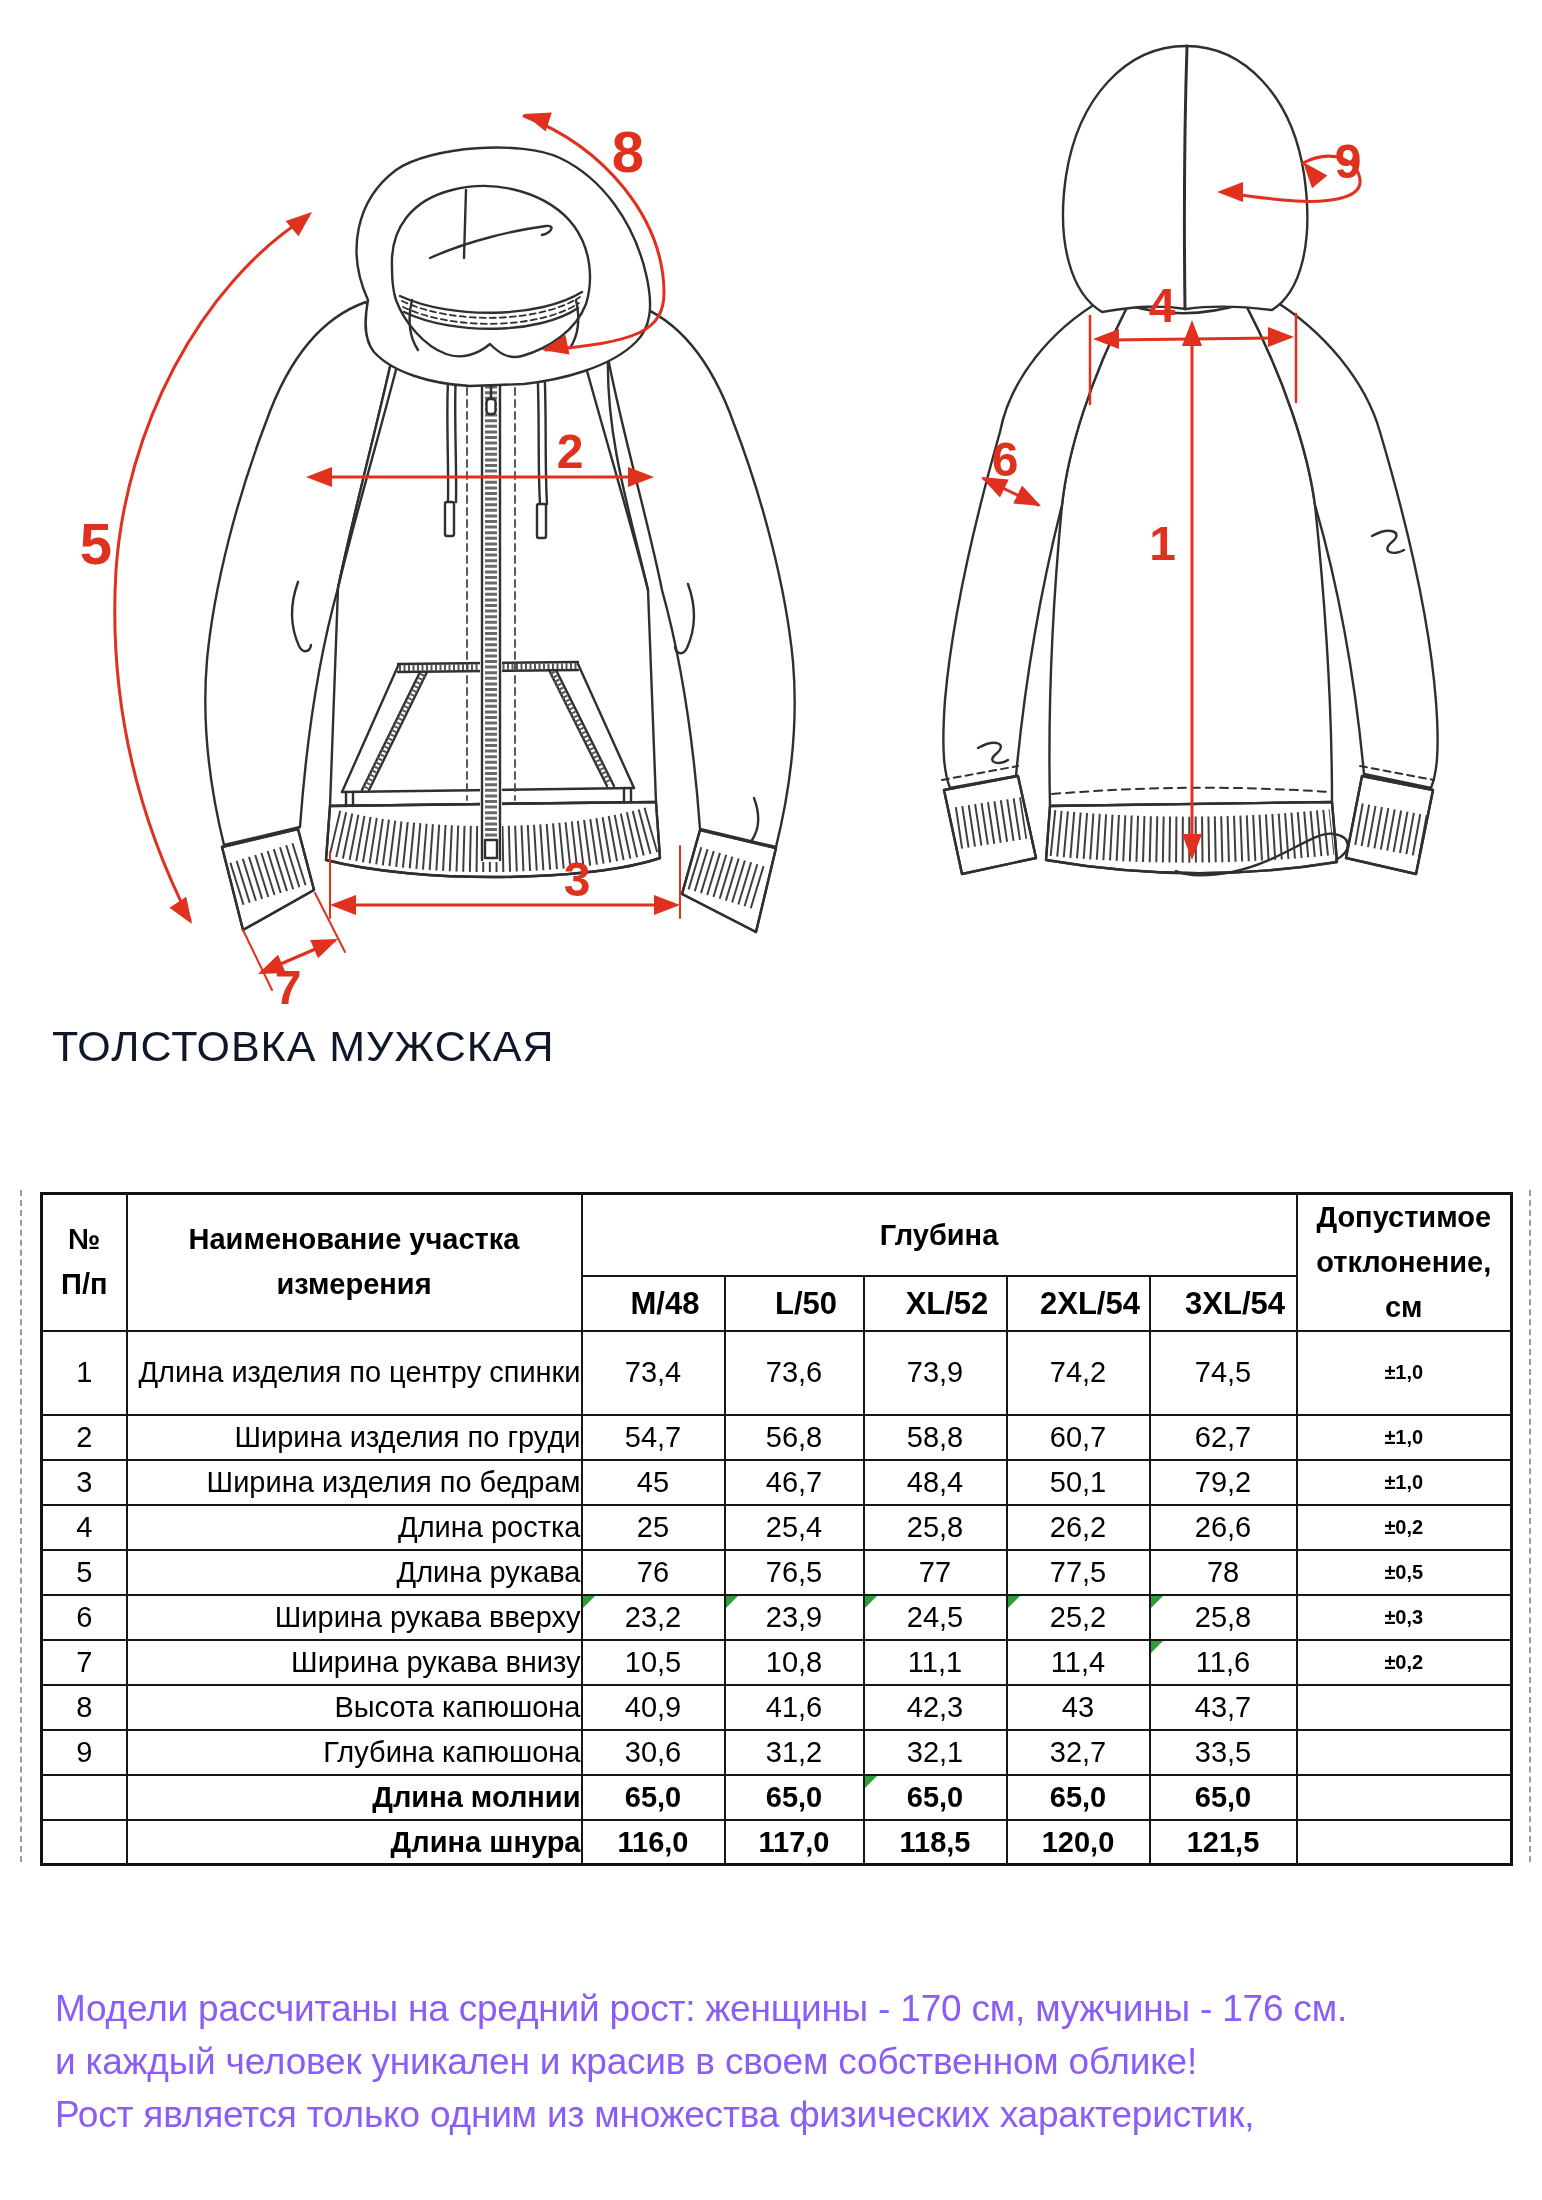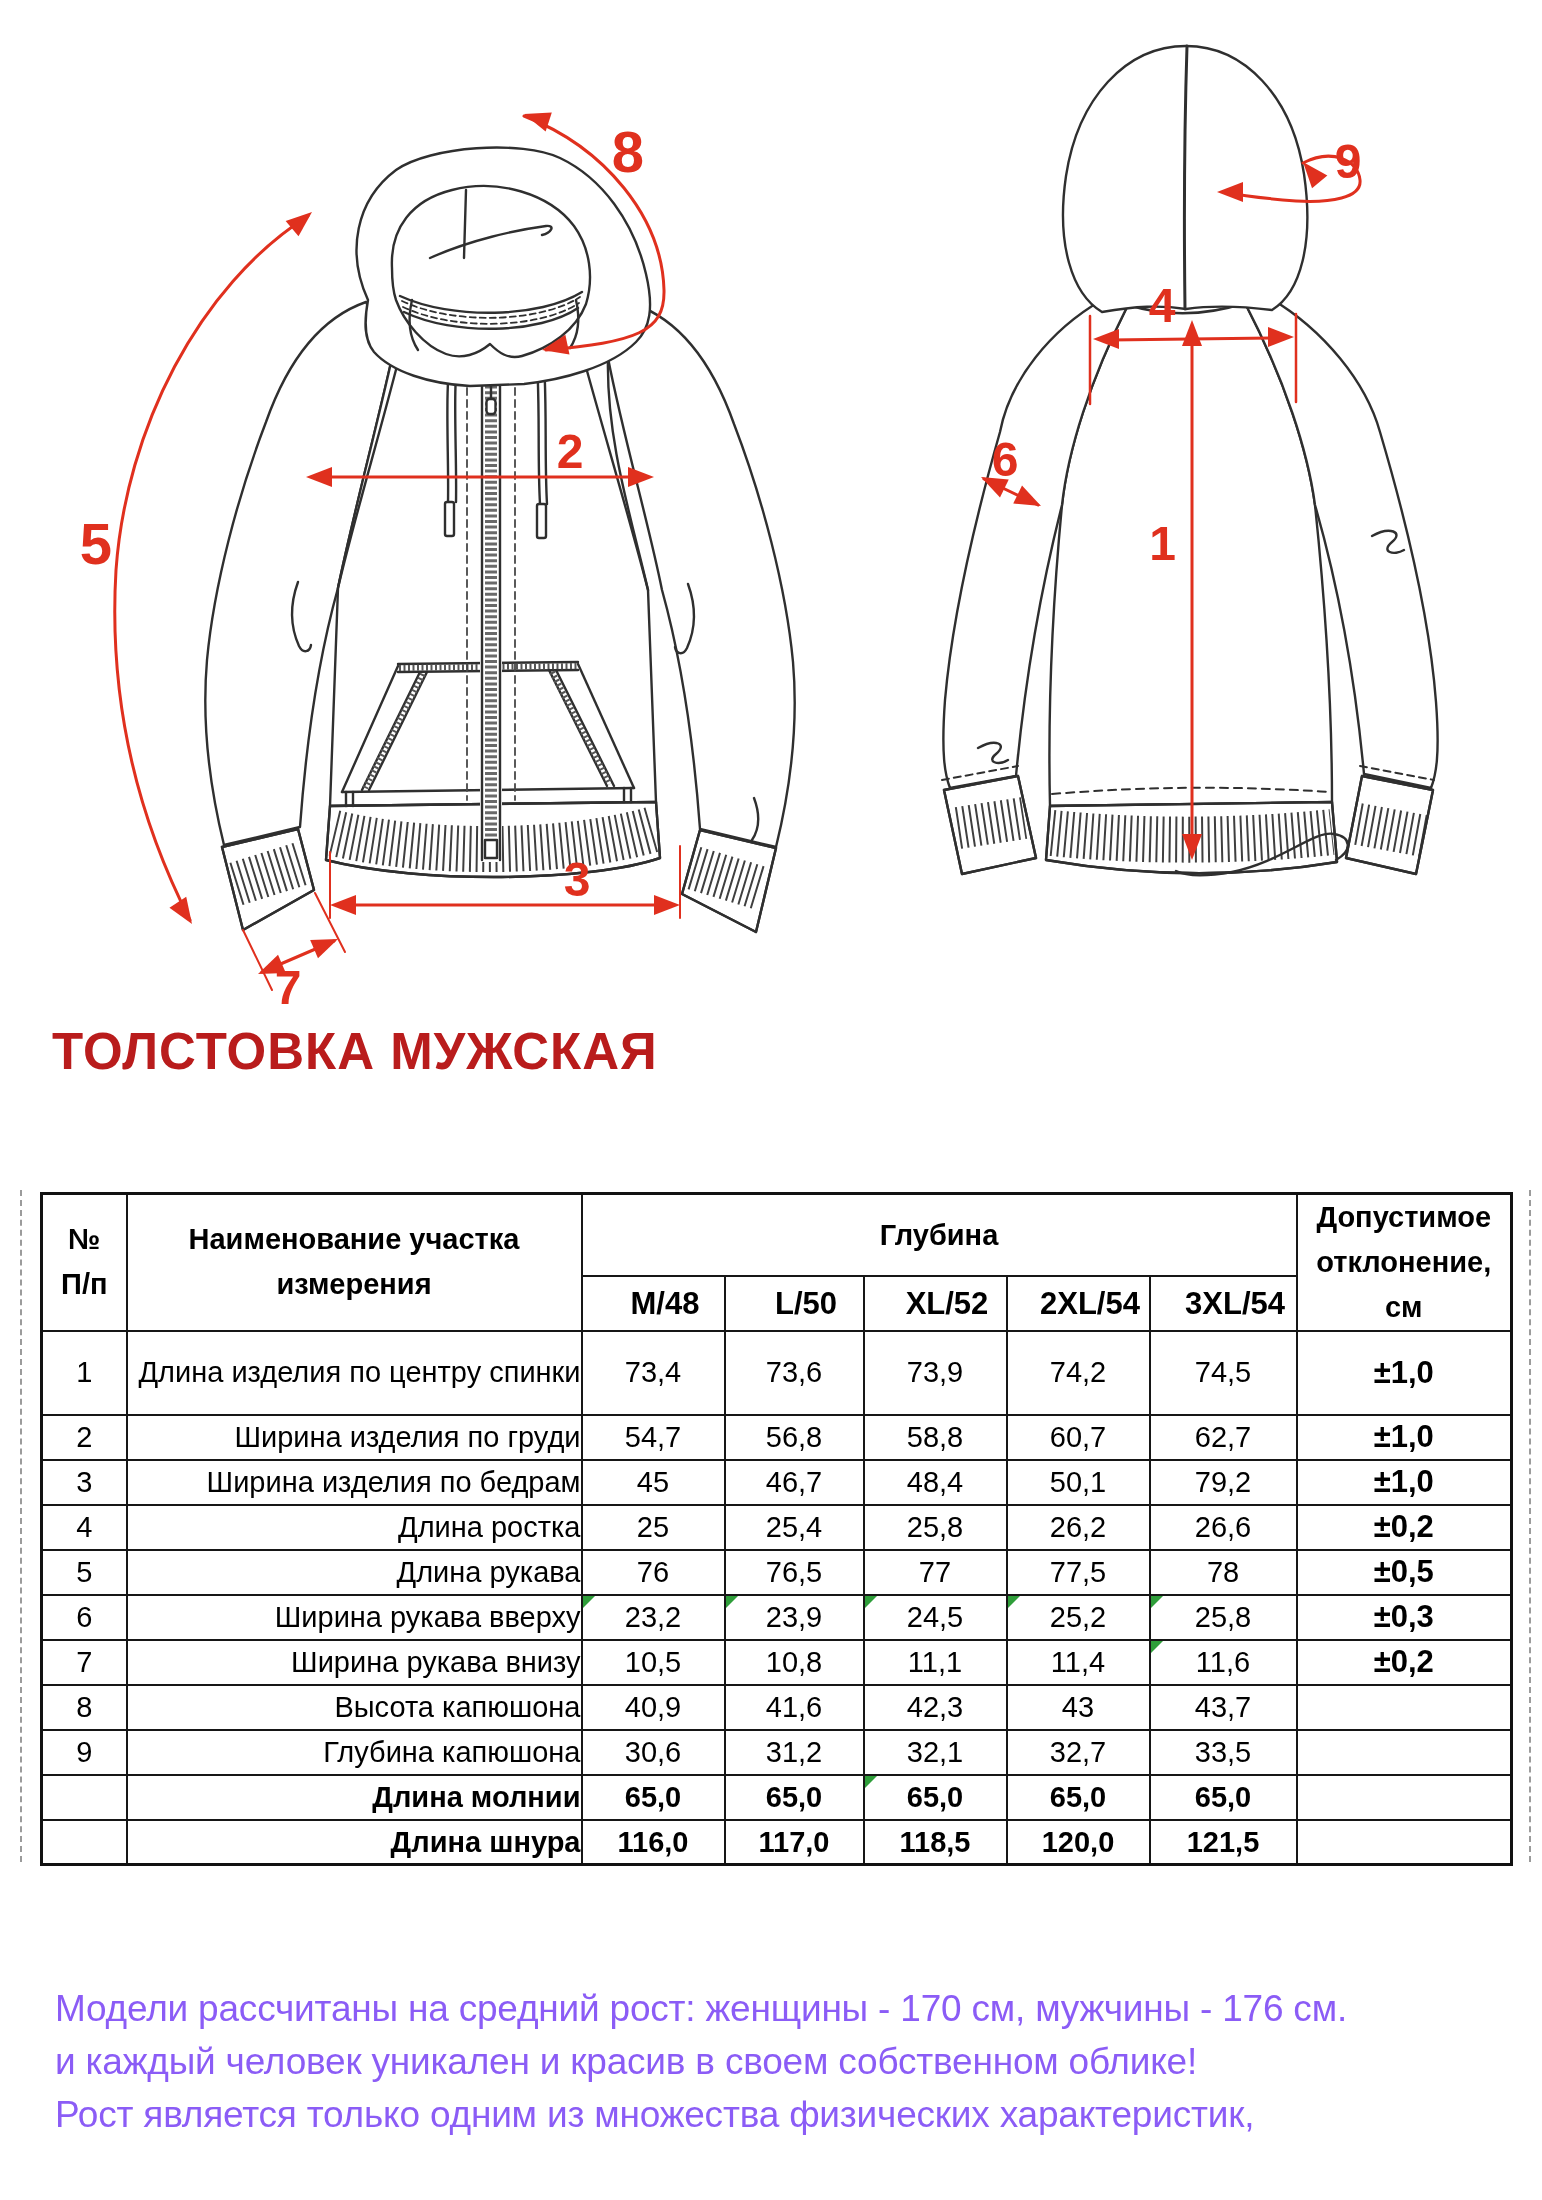--- a/index.html
+++ b/index.html
@@ -1,33 +1,33 @@
 <!DOCTYPE html>
 <html><head>
 <meta charset="utf-8">
 <style>
   html,body{margin:0;padding:0;background:#fff;}
   .canvas{position:relative;width:1542px;height:2200px;background:#ffffff;
           font-family:"Liberation Sans",sans-serif;overflow:hidden;}
   svg text{font-family:"Liberation Sans",sans-serif;}
-  .title{position:absolute;left:52px;top:1022px;margin:0;font-size:51px;font-weight:700;
-         color:#b91c1c;letter-spacing:1px;white-space:nowrap;}
+  .title{position:absolute;left:52px;top:1022px;margin:0;font-size:43px;font-weight:400;
+         color:#0f172a;letter-spacing:1px;white-space:nowrap;}
   table.spec{position:absolute;left:40px;top:1192px;width:1470px;border-collapse:collapse;
              table-layout:fixed;color:#000;border:3px solid #111;}
   .spec th,.spec td{border:2px solid #161616;text-align:center;vertical-align:middle;
                     padding:0;position:relative;overflow:hidden;}
   .spec thead tr.h1{height:76px;}
   .spec thead tr.h2{height:50px;}
   .spec th{font-size:29px;font-weight:700;line-height:1.55;}
   .spec th.size{font-size:31px;line-height:1.1;padding-left:24px;}
   .spec tbody tr{height:45px;}
   .spec tbody tr.first{height:84px;}
   .spec td{font-size:29px;}
   .spec td.name{text-align:right;padding-left:10px;line-height:1.2;}
-  .spec td.tol{font-weight:700;font-size:31px;}
+  .spec td.tol{font-weight:700;font-size:20px;}
   .bold-row td{font-weight:700;}
   .gm::before{content:"";position:absolute;left:0;top:0;width:0;height:0;
               border:6px solid transparent;border-top-color:#2f9e3a;border-left-color:#2f9e3a;}
   .pb{position:absolute;top:1190px;height:672px;width:0;border-left:2px dashed #9b9b9b;}
   .pb-left{left:20px;}
   .pb-right{left:1529px;}
   .footer{position:absolute;left:55px;top:1982px;font-size:37px;color:#8b5cf6;
           line-height:53px;letter-spacing:-0.2px;}
   .footer div{white-space:nowrap;}
 </style>

